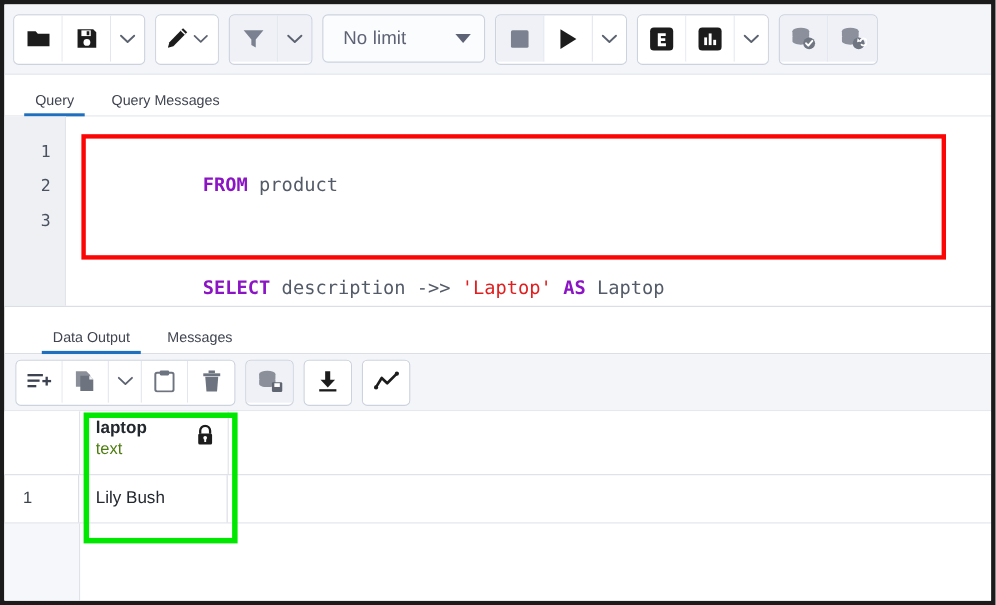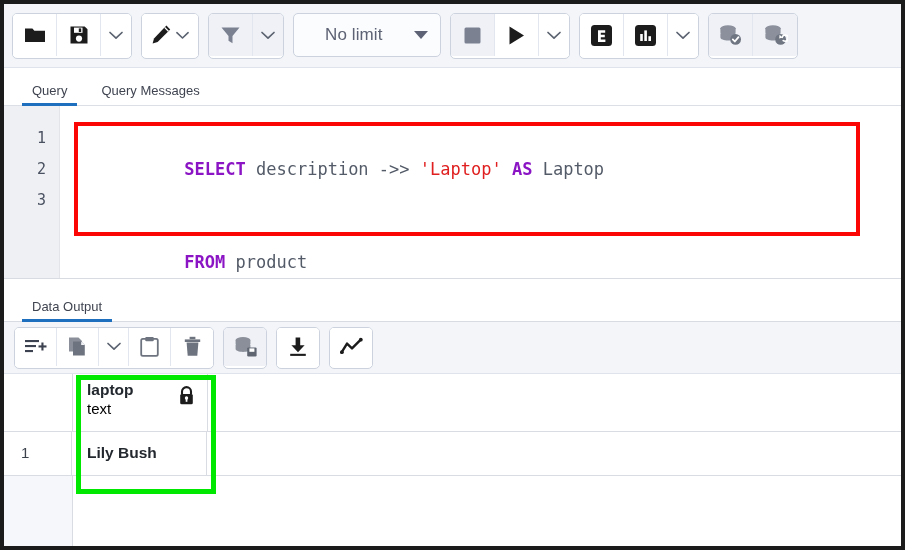--- a/index.html
+++ b/index.html
@@ -87,21 +87,20 @@
     align-items: center;
     justify-content: space-between;
     padding: 0 12px 0 18px;
     box-sizing: border-box;
     cursor: pointer;
   }
   .limit-text {
     font-size: 17px;
     color: #5d6374;
     letter-spacing: .1px;
-    margin-left: 13px;
   }
   .tri-down {
     width: 0; height: 0;
     border-left: 7px solid transparent;
     border-right: 7px solid transparent;
     border-top: 8px solid #5d6374;
     margin-left: 16px;
   }
 
   
@@ -195,21 +194,21 @@
   .tabs-bottom {
     position: absolute;
     left: 0; top: 274px;
     width: 897px;
     height: 44px;
     background: #ffffff;
     border-top: 1px solid #d8dbe2;
     border-bottom: 1px solid #d8dbe2;
     display: flex;
     align-items: flex-end;
-    padding-left: 18px;
+    padding-left: 34px;
     box-sizing: border-box;
   }
 
   
   .res-toolbar {
     position: absolute;
     left: 0; top: 318px;
     width: 897px;
     height: 52px;
     background: #f3f5f9;
@@ -257,21 +256,21 @@
     background: #ffffff;
   }
   .gh-name {
     font-size: 15.5px;
     font-weight: bold;
     color: #23282f;
     line-height: 19px;
   }
   .gh-type {
     font-size: 15px;
-    color: #000000;
+    color: #4d7c0f;
     line-height: 20px;
   }
   .gh-rest { flex: 1; background: #ffffff; }
   .lock-ico { margin-top: 6px; margin-right: 4px; }
 
   .grid-row {
     display: flex;
     height: 43px;
     border-bottom: 1px solid #d9dce3;
   }
@@ -285,21 +284,20 @@
     color: #3d434d;
   }
   .gr-cell {
     width: 135px;
     flex: 0 0 135px;
     border-right: 1px solid #d9dce3;
     box-sizing: border-box;
     padding: 12px 0 0 15px;
     font-size: 15.5px;
     color: #23282f;
-    font-weight: bold;
   }
   .gr-rest { flex: 1; }
   .grid-blank {
     height: 79px;
     display: flex;
   }
   .gb-num {
     width: 68px;
     flex: 0 0 68px;
     border-right: 1px solid #d9dce3;
@@ -452,36 +450,39 @@
     </div>
 
     <div class="editor">
       <div class="gutter">
         <div class="lnum">1</div>
         <div class="lnum">2</div>
         <div class="lnum">3</div>
       </div>
       <div class="code-area">
         <div class="cl">
+          <span class="kw">FROM</span><span class="idt"> product</span>
+        </div>
+        <div class="cl">
           <span class="kw">SELECT</span><span class="idt"> description </span><span class="op">-&gt;&gt;</span><span class="idt"> </span><span class="str">'Laptop'</span><span class="idt"> </span><span class="kw">AS</span><span class="idt"> Laptop</span>
-        </div>
-        <div class="cl">
-          <span class="kw">FROM</span><span class="idt"> product</span>
         </div>
         <div class="cl">
           <span class="kw">WHERE</span><span class="idt"> description </span><span class="op">-&gt;</span><span class="idt"> </span><span class="str">'Specifications'</span><span class="idt"> </span><span class="op">-&gt;&gt;</span><span class="idt"> </span><span class="str">'RAM'</span><span class="idt"> = </span><span class="str">'8GB'</span><span class="idt">;</span>
         </div>
       </div>
     </div>
 
     <div class="redbox"></div>
 
     <div class="tabs-bottom">
       <div class="tab active">
         <span>Data Output</span>
+      </div>
+      <div class="tab">
+        <span>Messages</span>
       </div>
     </div>
 
     <div class="res-toolbar">
 
       <div class="btn-group">
         <div class="tb-btn">
           <svg class="ico" width="23" height="19" viewBox="0 0 23 19">
             <rect x="1" y="3" width="14" height="2.1" fill="#3c4250"></rect>
             <rect x="1" y="8" width="11" height="2.1" fill="#3c4250"></rect>

